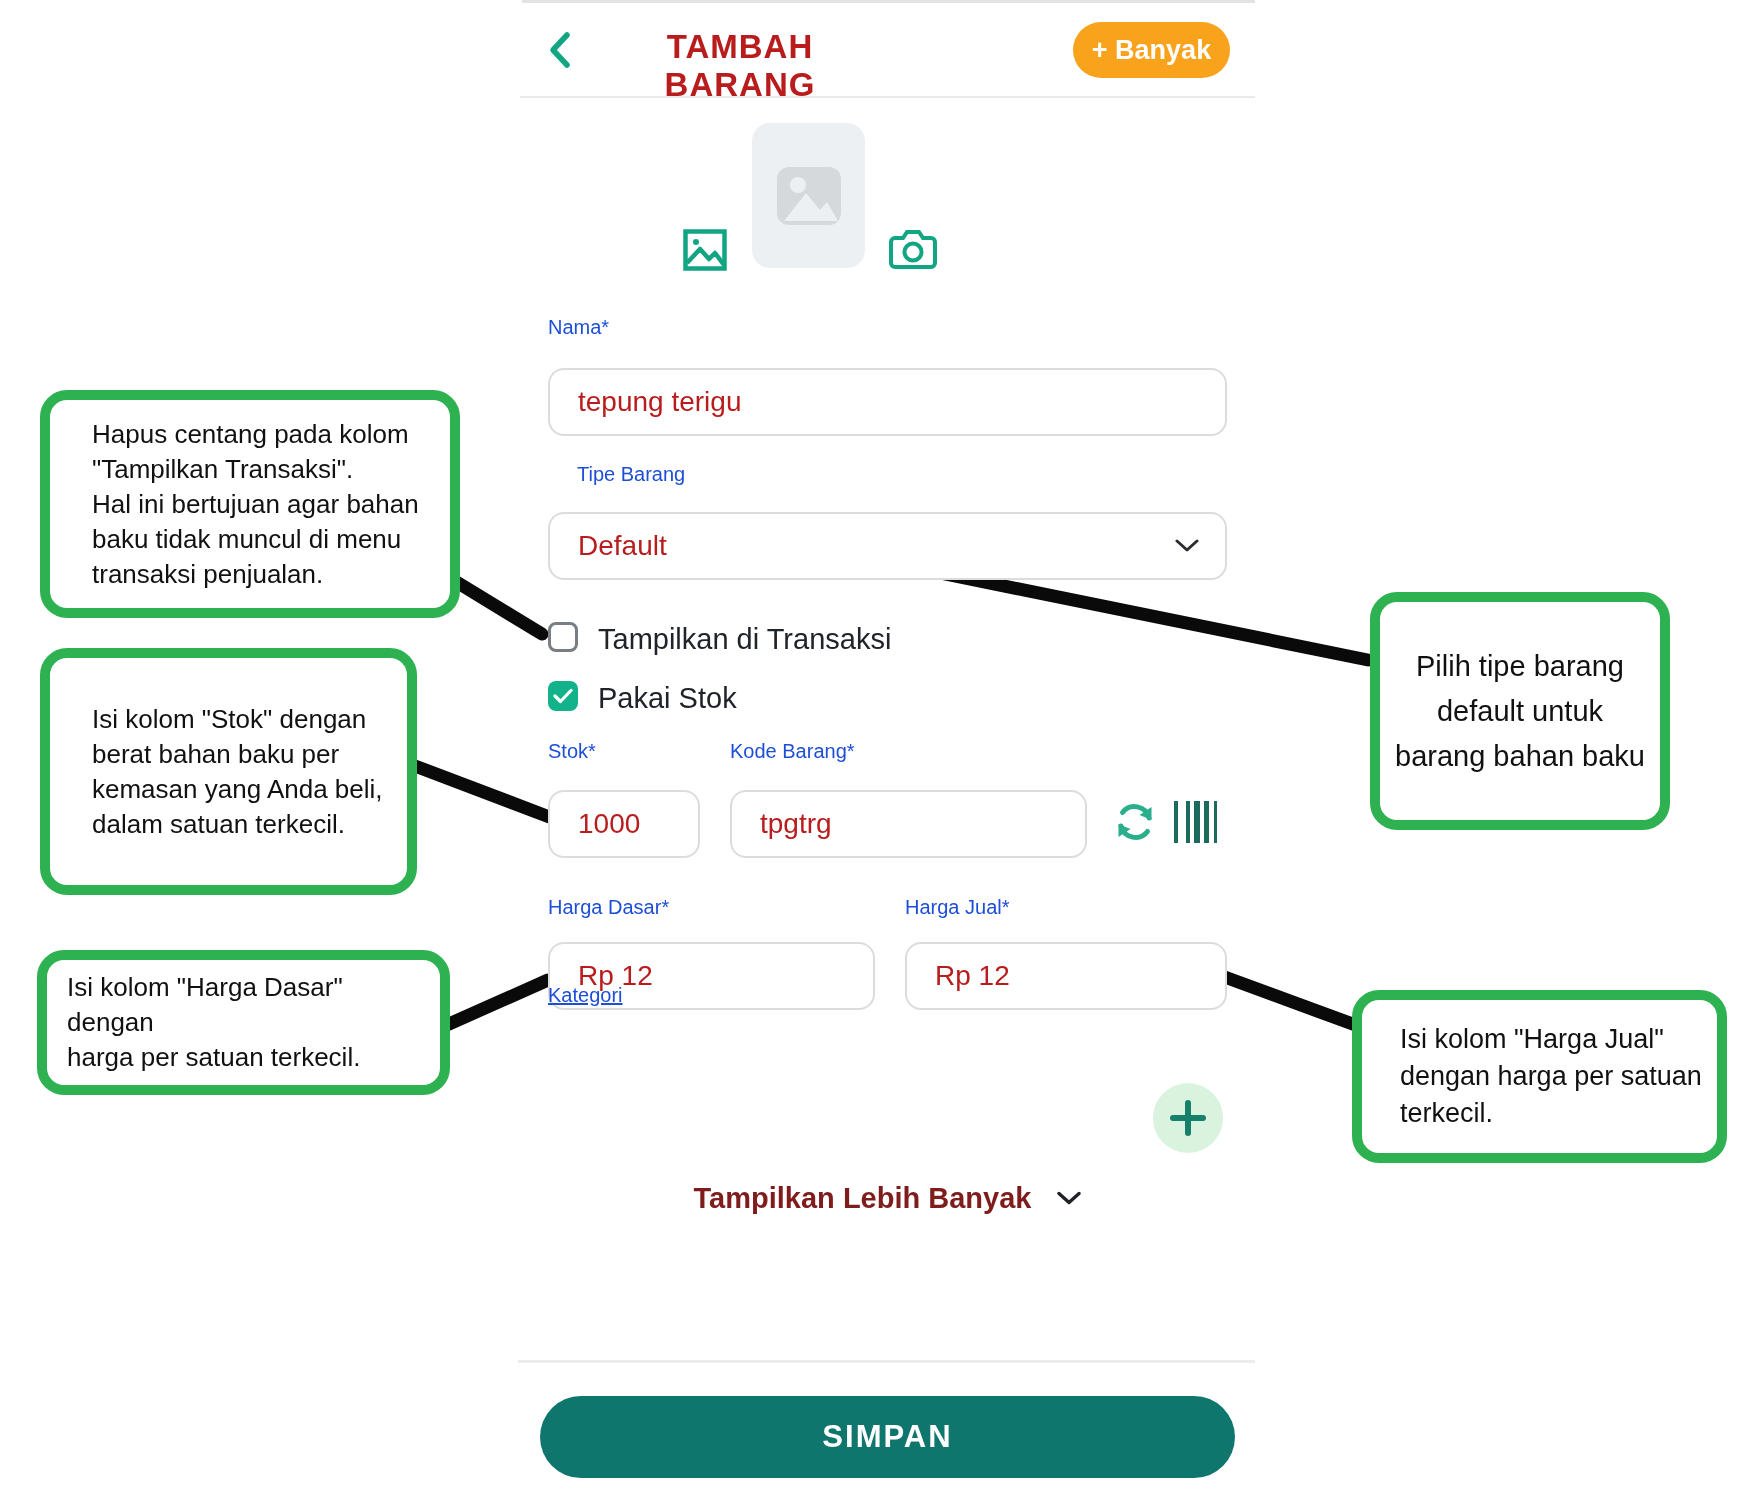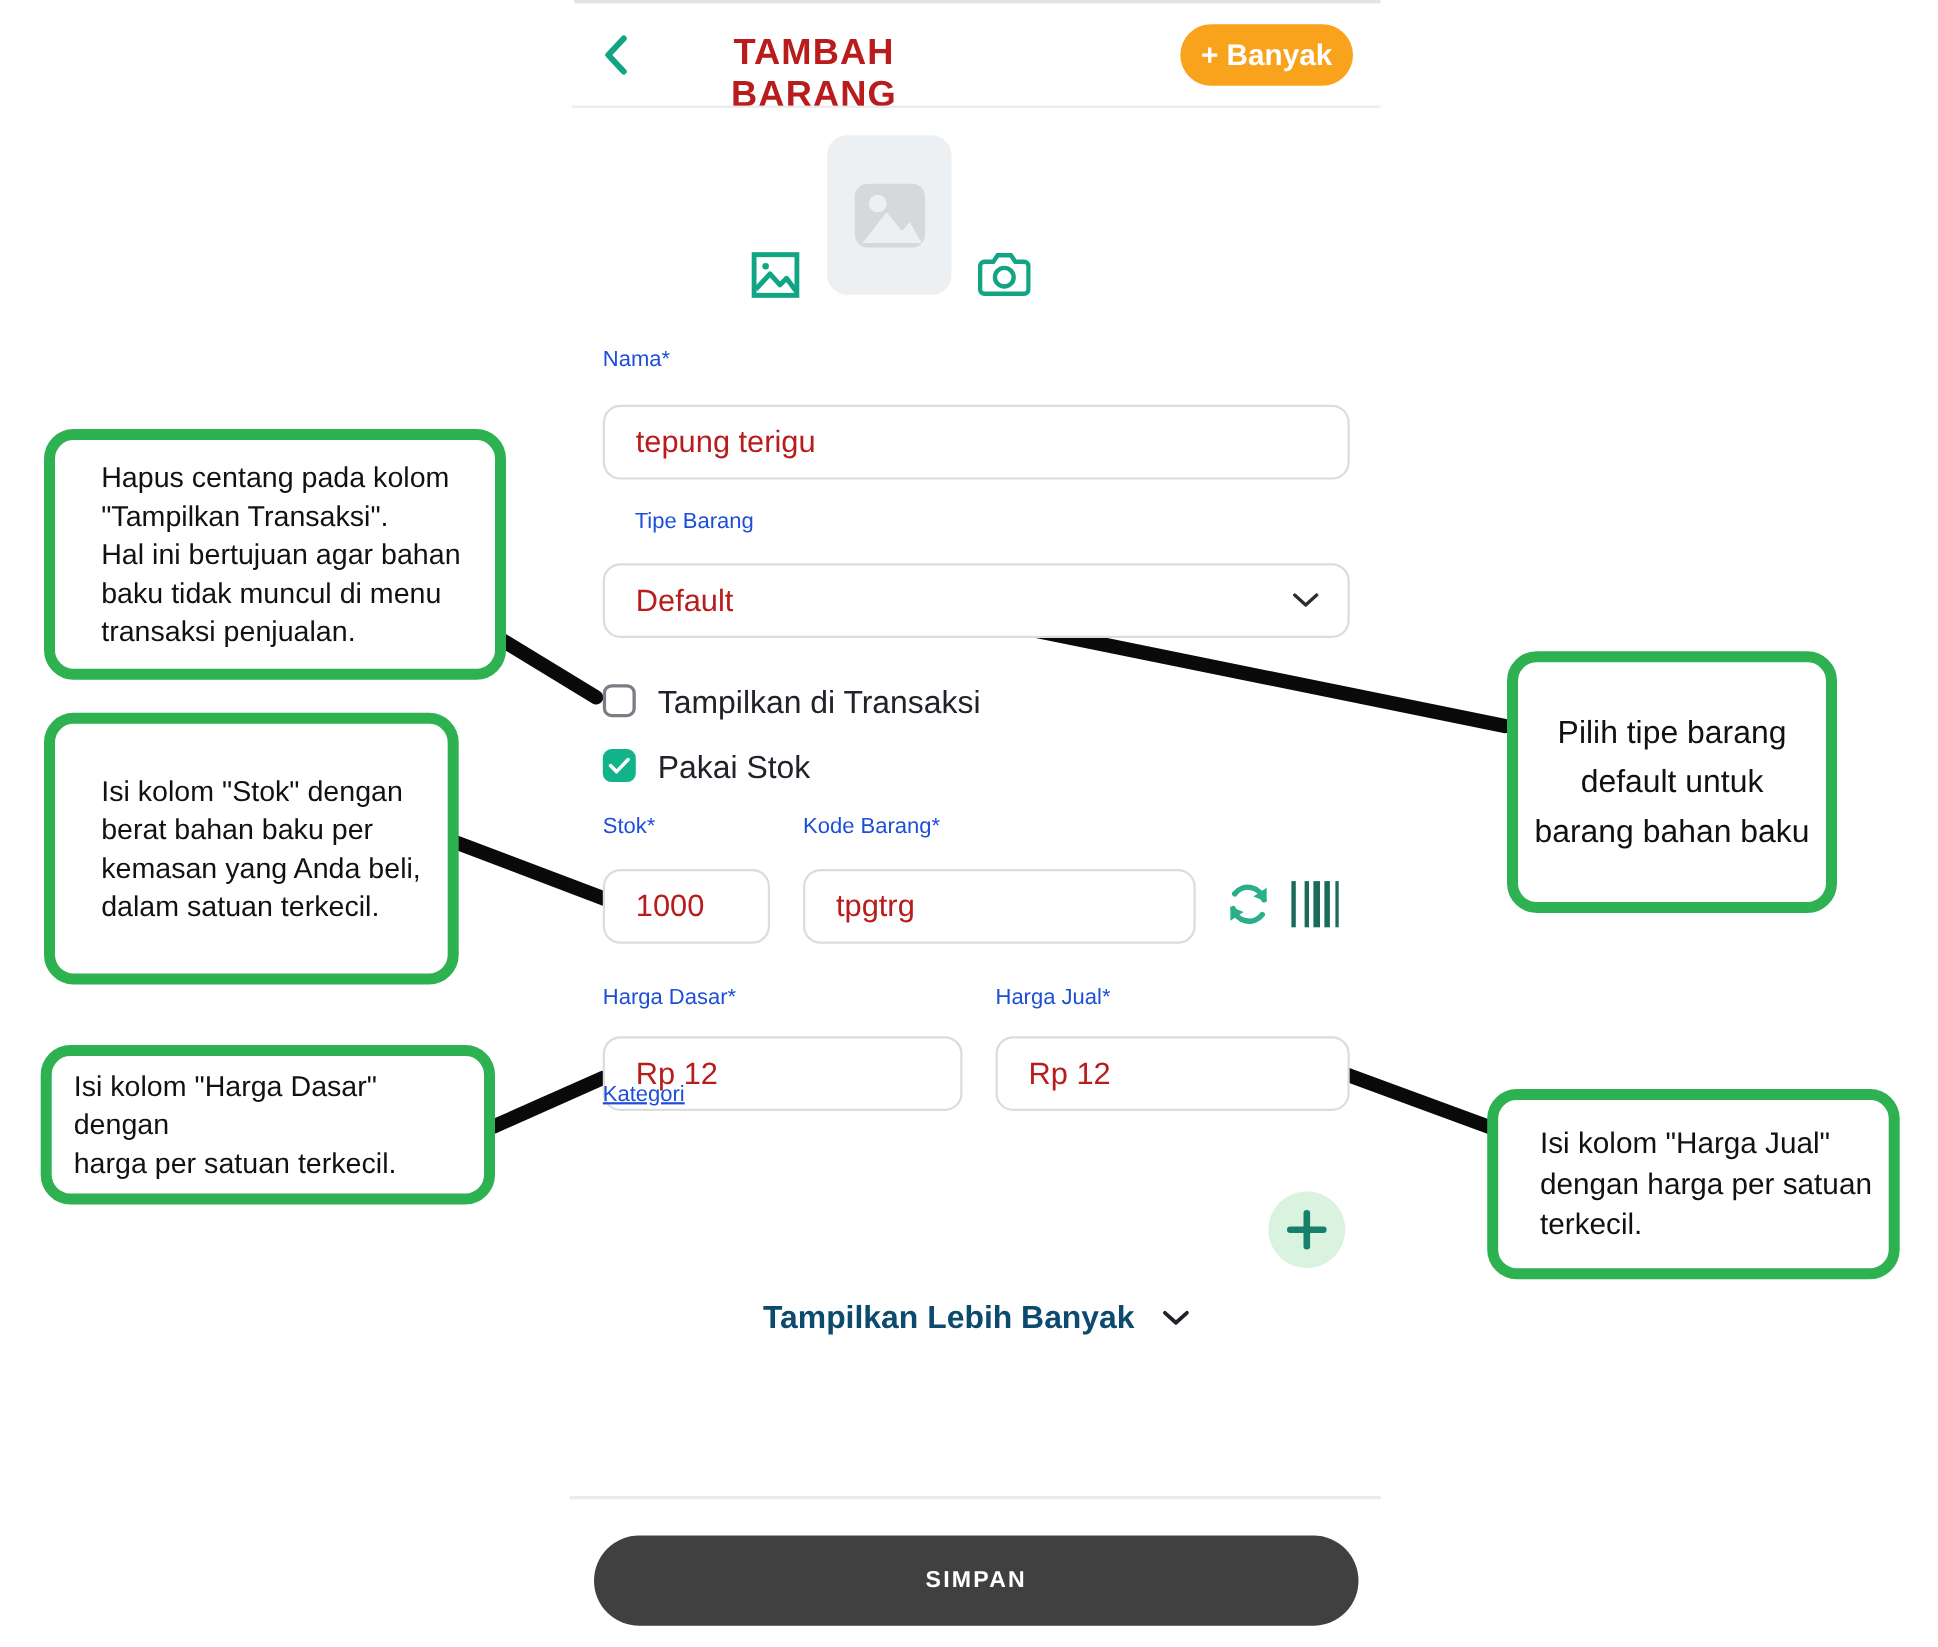--- a/index.html
+++ b/index.html
@@ -56,25 +56,25 @@
   .in-hd{left:548px;top:942px;width:327px;height:68px;}
   .in-hj{left:905px;top:942px;width:322px;height:68px;}
 
   .lbl-kat{left:548px;top:984px;text-decoration:underline;}
   .in-kat{left:548px;top:1087px;width:582px;height:70px;}
   .plus-btn{left:1153px;top:1083px;width:70px;height:70px;border-radius:50%;
             background:#d9f3de;display:flex;align-items:center;justify-content:center;cursor:pointer;}
 
   .show-more{left:548px;top:1182px;width:679px;display:flex;align-items:center;
              justify-content:center;gap:26px;cursor:pointer;}
-  .show-more span{color:#0c4a6e;font-size:29px;font-weight:600;}
+  .show-more span{color:#7f1d1d;font-size:29px;font-weight:600;}
 
   .bottom-divider{left:518px;top:1360px;width:737px;height:3px;background:#ececec;}
   .simpan-btn{left:540px;top:1396px;width:695px;height:82px;border-radius:41px;
-              background:#404040;color:#ffffff;font-size:21px;font-weight:bold;
+              background:#0f766e;color:#ffffff;font-size:31px;font-weight:bold;
               letter-spacing:2px;display:flex;align-items:center;justify-content:center;cursor:pointer;}
 
   
   .callout{border:10px solid #2eb150;border-radius:27px;background:#ffffff;
            color:#111111;font-size:26px;line-height:35px;white-space:pre-line;
            display:flex;align-items:center;}
   .c1{left:40px;top:390px;width:420px;height:228px;padding:10px 16px 10px 42px;}
   .c2{left:40px;top:648px;width:377px;height:247px;padding:10px 14px 10px:42px;padding-left:42px;}
   .c3{left:37px;top:950px;width:413px;height:145px;padding:8px 10px 8px 20px;}
   .c4{left:1370px;top:592px;width:300px;height:238px;justify-content:center;

